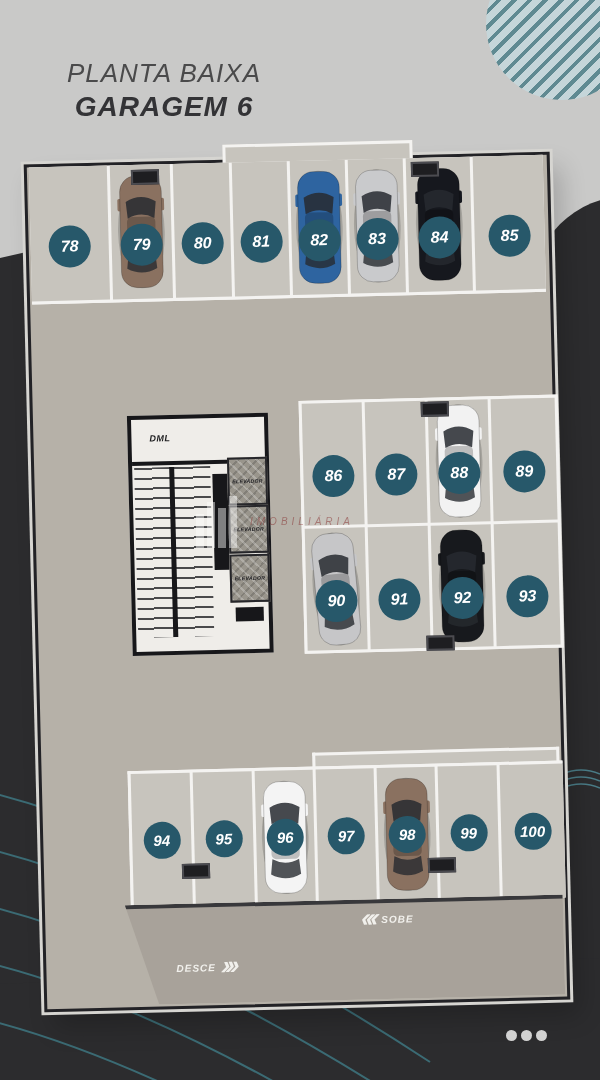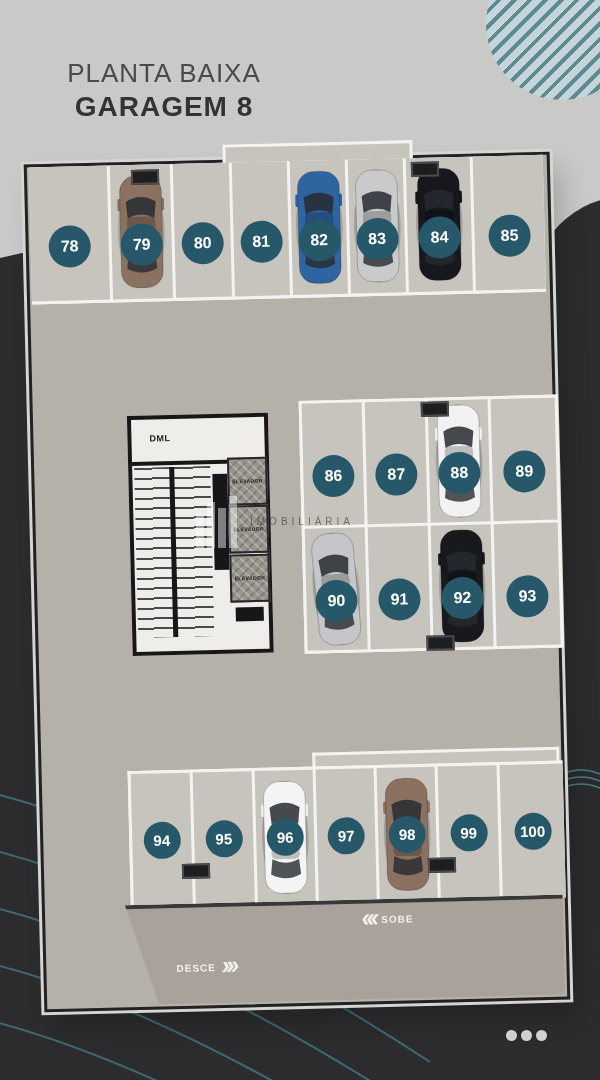--- a/index.html
+++ b/index.html
@@ -1,18 +1,18 @@
 <!DOCTYPE html>
 <html><head>
 <meta charset="utf-8">
 <style>
   html,body{margin:0;padding:0;}
   body{width:600px;height:1080px;overflow:hidden;background:#c9c9c8;
        font-family:"Liberation Sans",sans-serif;position:relative;}
-  .stage{position:absolute;inset:0;overflow:hidden;}
+  .stage{position:absolute;inset:0;overflow:hidden;font-style:italic;}
 
   
   .dark-left{position:absolute;left:0;top:248px;width:44px;height:832px;background:#2c2c2e;
              clip-path:polygon(0 10px,100% 0,100% 100%,0 100%);z-index:0;}
   .dark-right{position:absolute;right:-28px;top:196px;width:96px;height:920px;background:#2c2c2e;
               border-top-left-radius:96px;z-index:0;}
   .dark-bottom{position:absolute;left:0;top:950px;width:600px;height:130px;background:#2c2c2e;
                clip-path:polygon(0 34px,100% 8px,100% 100%,0 100%);z-index:0;}
   .curves{position:absolute;left:0;top:0;width:600px;height:1080px;z-index:1;pointer-events:none;}
   .stripe-circle{position:absolute;right:-38px;top:-52px;width:152px;height:152px;border-radius:50%;
@@ -67,21 +67,21 @@
 
   
   .ramp{position:absolute;left:80px;top:740px;width:438px;height:96px;background:#a8a29a;
         border-top:4px solid #38383b;clip-path:polygon(0 0,100% 0,100% 100%,32px 100%);z-index:3;}
   .ramp-row{position:absolute;display:flex;align-items:center;gap:6px;color:#f1f0ec;}
   .ramp-label{font-size:10px;font-weight:bold;letter-spacing:1px;}
   .chev{font-size:26px;font-weight:bold;letter-spacing:-4px;line-height:.8;transform:skewX(-8deg);padding-bottom:4px;}
 
   
   .watermark{position:absolute;left:196px;top:494px;display:flex;align-items:center;gap:10px;
-             opacity:.45;z-index:3;color:#000000;}
+             opacity:.45;z-index:3;color:#7f1d1d;}
   .wm-text .wm-top{font-size:10px;letter-spacing:4px;}
   .wm-text .wm-brand{font-size:40px;font-weight:bold;line-height:.9;letter-spacing:1px;}
 </style>
 </head>
 <body>
 
 <svg width="0" height="0" style="position:absolute">
   <symbol id="car-shape" viewBox="0 0 60 140">
     <ellipse cx="30" cy="70" rx="28" ry="68" fill="rgba(40,40,40,.22)"></ellipse>
     <rect x="2" y="30" width="7" height="15" rx="2" fill="var(--car,#888)"></rect>
@@ -116,21 +116,21 @@
   </svg>
   <div class="stripe-circle"></div>
   <div class="dots">
       <i></i>
       <i></i>
       <i></i>
     </div>
 
   <div class="header">
     <div class="l1">PLANTA BAIXA</div>
-    <div class="l2">GARAGEM 8</div>
+    <div class="l2">GARAGEM 6</div>
   </div>
 
   <div class="plan">
 
     <div class="prot-top"></div>
     <div class="prot-bottom"></div>
 
     <div class="row-top">
       <div class="spot" style="flex:0 0 78px">
         <span class="badge">78</span>

